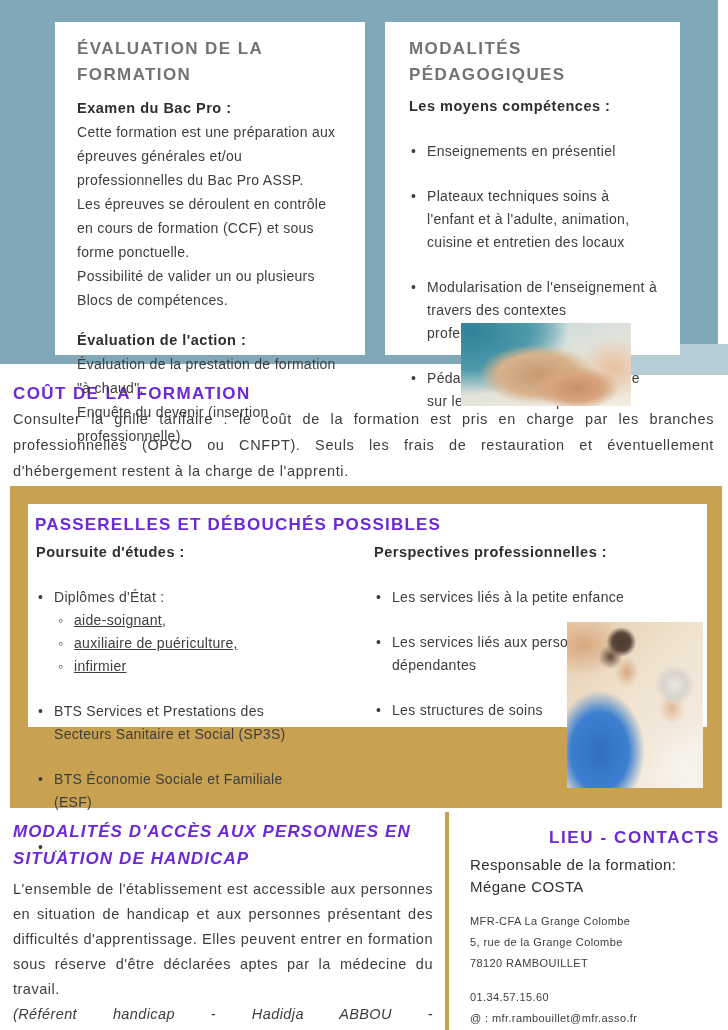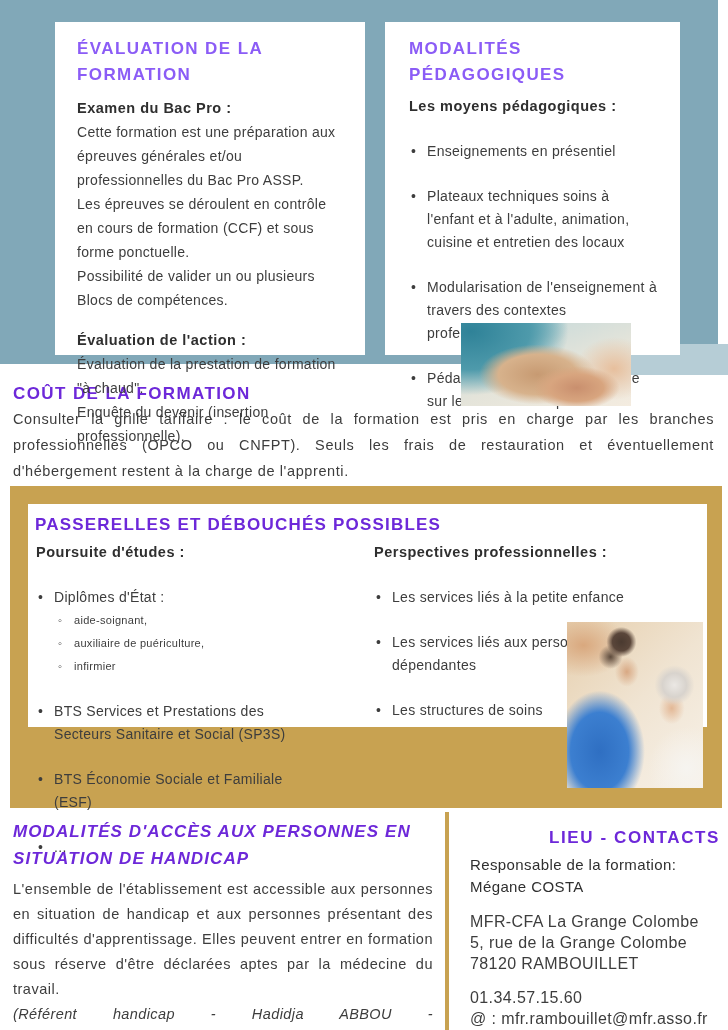--- a/index.html
+++ b/index.html
@@ -4,21 +4,21 @@
 <style>
   * { margin:0; padding:0; box-sizing:border-box; }
   html,body { background:#ffffff; }
   .page {
     position:relative; width:728px; height:1030px; margin:0 auto;
     background:#ffffff; overflow:hidden;
     font-family:"Liberation Sans", sans-serif;
     color:#3d3d3d;
   }
   
-  .h-gold { color:#8b5cf6; }
+  .h-gold { color:#737373; }
   .h-blue { color:#6d28d9; }
 
   
   .blue-band { position:absolute; left:0; top:8; width:718px; height:364px; background:#81a8b8; z-index:1; }
   .blue-band-light { position:absolute; left:570px; top:344px; width:158px; height:31px; background:#b6cdd6; z-index:2; }
 
   .card { position:absolute; background:#ffffff; z-index:3; }
   .card-eval  { left:55px;  top:22px; width:310px; height:333px; padding:14px 20px 0 22px; }
   .card-modal { left:385px; top:22px; width:295px; height:333px; padding:14px 20px 0 24px; }
 
@@ -27,21 +27,21 @@
   .body-line { font-size:14px; letter-spacing:.3px; line-height:24px; color:#3d3d3d; }
 
   .card-eval .sec-title { margin-bottom:8px; }
   .card-modal .sec-title { margin-bottom:6px; }
   .gap-m { height:16px; }
 
   .blist { list-style:none; }
   .blist > li { position:relative; padding-left:18px; font-size:14px; letter-spacing:.3px; line-height:23px; margin-top:22px; }
   .blist > li::before { content:"•"; position:absolute; left:2px; top:0; color:#3d3d3d; }
   .sublist { list-style:none; }
-  .sublist > li { position:relative; padding-left:20px; font-size:11px; letter-spacing:.3px; line-height:23px; }
+  .sublist > li { position:relative; padding-left:20px; font-size:14px; letter-spacing:.3px; line-height:23px;text-decoration:underline; }
   .sublist > li::before { content:"◦"; position:absolute; left:4px; top:0; color:#3d3d3d; }
 
   
   .photo-hands {
     position:absolute; left:461px; top:323px; width:170px; height:83px; z-index:5;
     background-color:#e9e2d6;
     background-image:
       radial-gradient(ellipse 60px 30px at 68% 78%, #c98f6e 0%, #d8a57f 45%, rgba(216,165,127,0) 72%),
       radial-gradient(ellipse 78px 40px at 45% 62%, #c79a72 0%, #d7b28c 50%, rgba(215,178,140,0) 75%),
       radial-gradient(ellipse 55px 45px at 90% 55%, #e7bf9d 0%, rgba(231,191,157,0) 70%),
@@ -81,21 +81,21 @@
   
   .handicap-title { position:absolute; left:13px; top:818px; width:430px; line-height:27px; letter-spacing:1.1px;font-style:italic; }
   .handicap-body  { position:absolute; left:13px; top:877px; width:420px; text-align:justify;
                     font-size:14.5px; letter-spacing:.5px; line-height:25px; }
   .handicap-note  { position:absolute; left:13px; top:1002px; width:420px; text-align:justify;
                     font-style:italic; font-size:14.5px; letter-spacing:.4px; line-height:25px; }
   .gold-divider { position:absolute; left:445px; top:812px; width:4px; height:218px; background:#c8a251; }
   .contacts { position:absolute; left:470px; top:825px; width:250px; }
   .contacts .sec-title { letter-spacing:1.6px; }
   .contacts .bold-line { font-size:15px; font-weight:normal; letter-spacing:.4px; line-height:22px; color:#2f2f2f; }
-  .contacts .plain-line { font-size:16px; letter-spacing:.4px; line-height:21px; }
+  .contacts .plain-line { font-size:11px; letter-spacing:.4px; line-height:21px; }
   .contacts .blk { margin-top:13px; }
   .contacts .sec-title { margin-bottom:3px;text-align:right; }
 </style>
 </head>
 <body>
 
 <div class="page">
 
   <div class="blue-band"></div>
   <div class="blue-band-light"></div>
@@ -107,21 +107,21 @@
     <div class="body-line">Les épreuves se déroulent en contrôle en cours de formation (CCF) et sous forme ponctuelle.</div>
     <div class="body-line">Possibilité de valider un ou plusieurs Blocs de compétences.</div>
     <div class="gap-m"></div>
     <div class="sub-head">Évaluation de l'action :</div>
     <div class="body-line">Évaluation de la prestation de formation "à chaud".</div>
     <div class="body-line">Enquête du devenir (insertion professionnelle).</div>
   </div>
 
   <div class="card card-modal">
     <div class="sec-title h-gold">MODALITÉS PÉDAGOGIQUES</div>
-    <div class="sub-head">Les moyens pédagogiques :</div>
+    <div class="sub-head">Les moyens compétences :</div>
     <ul class="blist">
       <li>Enseignements en présentiel</li>
       <li>Plateaux techniques soins à l'enfant et à l'adulte, animation, cuisine et entretien des locaux</li>
       <li>Modularisation de l'enseignement à travers des contextes professionnels</li>
       <li>Pédagogie de l'alternance basée sur le vécu en entreprise</li>
     </ul>
   </div>
 
   <div class="photo-hands"></div>
 

